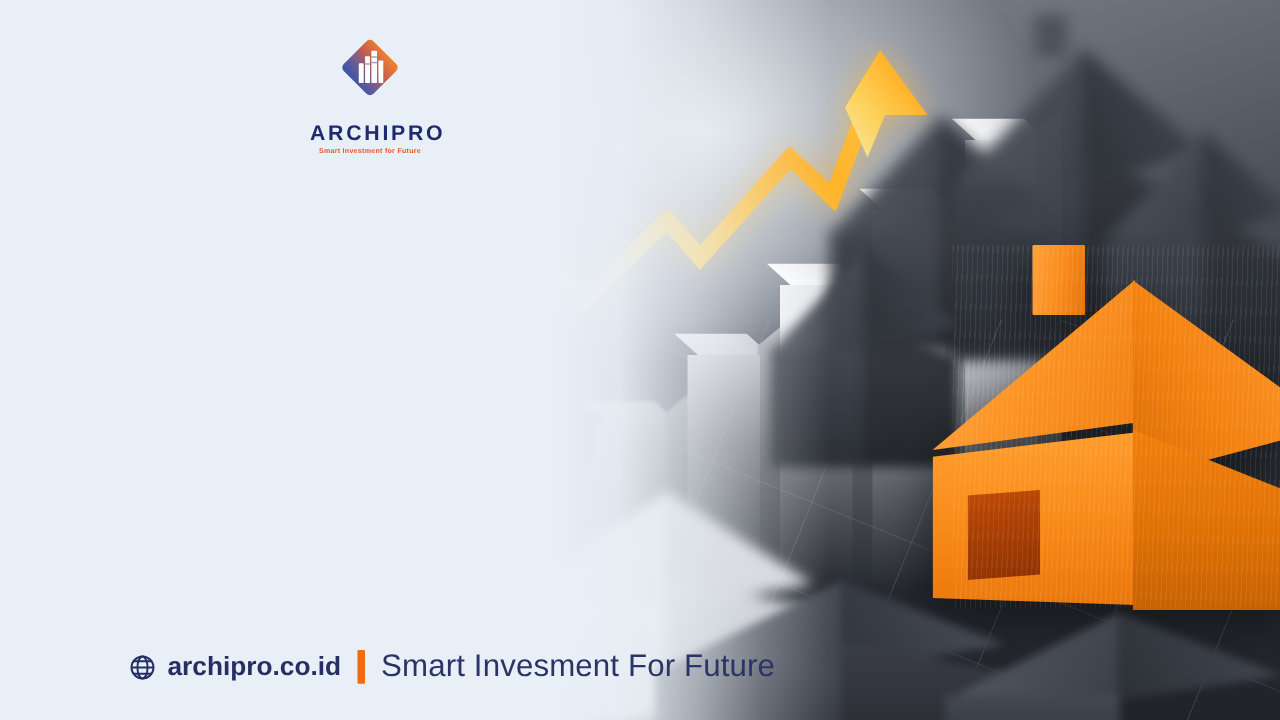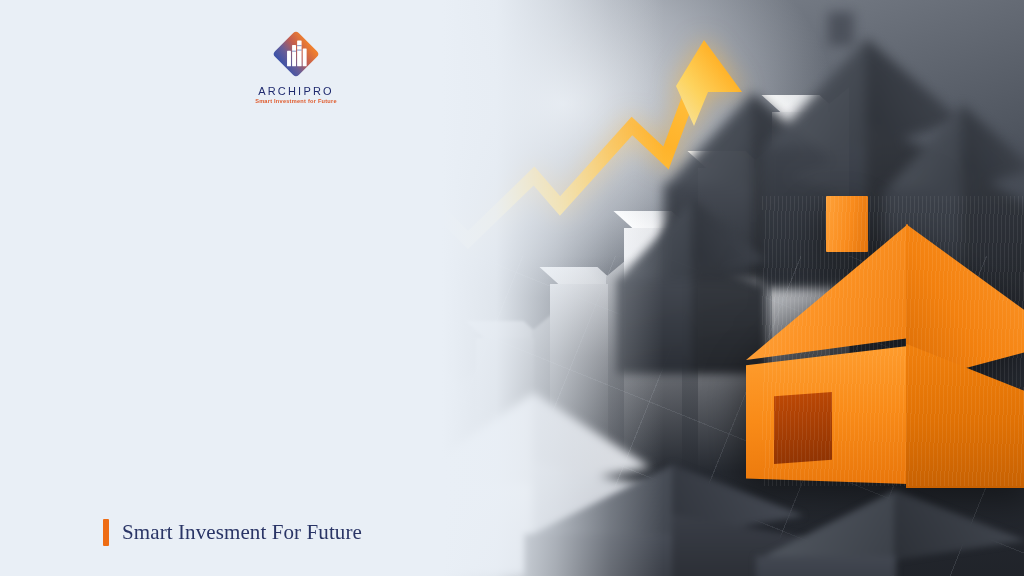--- a/index.html
+++ b/index.html
@@ -249,22 +249,22 @@
 
   
   .logo {
     position:absolute; left:248px; top:26px;
     width:96px; text-align:center;
   }
   .logo-diamond {
     width:56px; height:56px; margin:0 auto;
   }
   .logo-name {
-    margin-top:3px;
-    font-size:11px; font-weight:normal;
+    margin-top:15px;
+    font-size:17px; font-weight:bold;
     letter-spacing:2.2px;
     color:#1f2a6e;
   }
   .logo-tagline {
     margin-top:1px;
     font-size:5.6px; font-weight:bold;
     letter-spacing:.25px;
     color:#e0592a;
     white-space:nowrap;
   }
@@ -290,24 +290,23 @@
     font-size:21px; font-weight:bold;
     color:#252f63;
   }
   .globe-icon { width:22px; height:22px; display:block; }
   .divider {
     width:6px; height:27px;
     background:#ee6c14;
     border-radius:1px;
   }
   .slogan {
-    font-size:21px;
+    font-size:25px;
     color:#2a3566;
     letter-spacing:.1px;
-    font-family:Liberation Serif, serif;
   }
 </style>
 </head>
 <body>
 
 <div class="banner">
 
   <div class="photo">
     <div class="photo-base"></div>
 
@@ -447,17 +446,29 @@
           <rect x="43" y="44" width="7" height="2"></rect>
         </g>
       </svg>
     </div>
     <div class="logo-name">ARCHIPRO</div>
     <div class="logo-tagline">Smart Investment for Future</div>
   </div>
 
 
   <div class="footer">
+    <div class="site">
+      <span>
+        <svg class="globe-icon" viewBox="0 0 24 24" fill="none" stroke="#252f63" stroke-width="1.7" xmlns="http://www.w3.org/2000/svg">
+          <circle cx="12" cy="12" r="9.6"></circle>
+          <ellipse cx="12" cy="12" rx="4.4" ry="9.6"></ellipse>
+          <line x1="2.4" y1="12" x2="21.6" y2="12"></line>
+          <line x1="4.1" y1="6.6" x2="19.9" y2="6.6"></line>
+          <line x1="4.1" y1="17.4" x2="19.9" y2="17.4"></line>
+        </svg>
+      </span>
+      <span>archipro.co.id</span>
+    </div>
     <div class="divider"></div>
     <div class="slogan">Smart Invesment For Future</div>
   </div>
 
 </div>
 
 </body></html>

